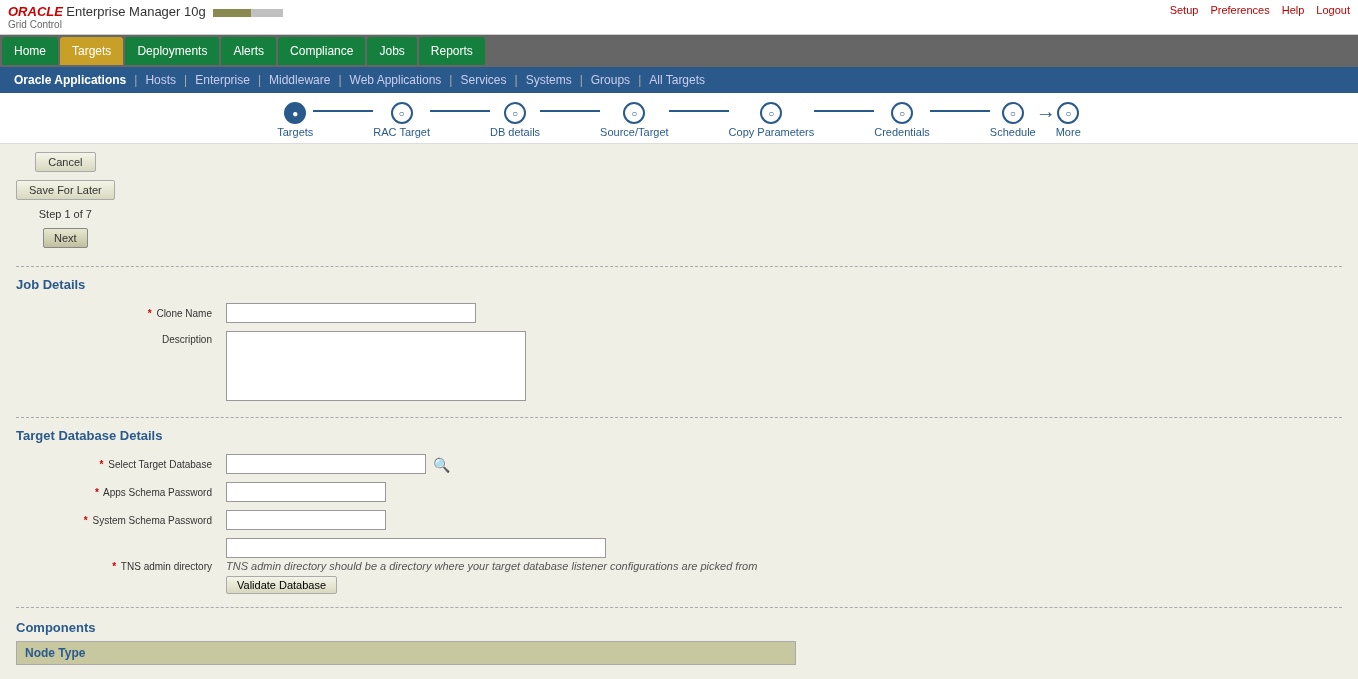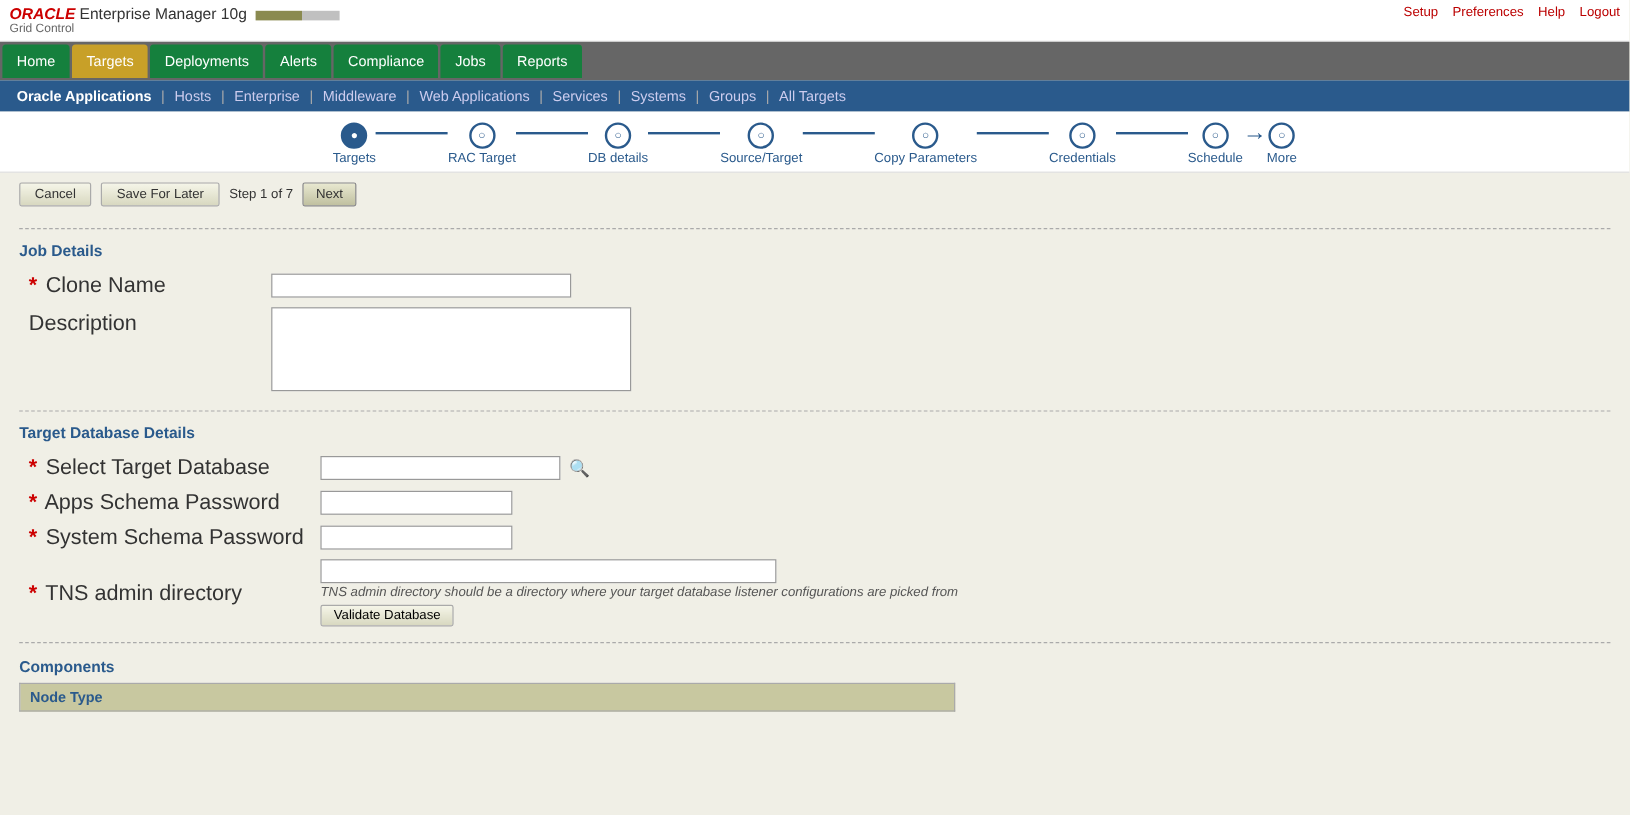--- a/index.html
+++ b/index.html
@@ -26,32 +26,32 @@
     .step-line { width: 60px; height: 2px; background: #2a5a8c; margin-bottom: 18px; }
     .step-arrow { font-size: 20px; color: #2a5a8c; margin-bottom: 18px; line-height: 1; }
 
     
     #page-content { padding: 8px 16px; }
     #page-title { font-size: 16px; color: #2a5a8c; font-weight: bold; margin-bottom: 6px; border-bottom: 1px solid #2a5a8c; padding-bottom: 4px; }
     #required-note { font-size: 11px; color: #c00; margin-bottom: 10px; }
     #required-note span { color: #c00; font-weight: bold; }
 
     
-    #action-bar { display: flex; justify-content: center; align-items: center; gap: 8px; margin-bottom: 10px; }
+    #action-bar { display: flex; justify-content: center; align-items: center; gap: 8px; margin-bottom: 10px; flex-direction: column; }
     .action-btn { background: linear-gradient(to bottom, #f5f5e8, #d8d8c0); border: 1px solid #aaa; padding: 3px 12px; font-size: 11px; cursor: pointer; border-radius: 2px; color: #333; }
     .step-info { font-size: 11px; color: #333; }
     .next-btn { background: linear-gradient(to bottom, #e8e8d0, #c0c0a0); border: 1px solid #888; padding: 3px 10px; font-size: 11px; cursor: pointer; color: #333; border-radius: 2px; }
 
     
     .section-title { font-size: 13px; color: #2a5a8c; font-weight: bold; margin: 10px 0 6px 0; }
 
     
     .form-table { width: 100%; }
     .form-table td { padding: 3px 6px; vertical-align: middle; }
-    .form-label { color: #333; font-size: 18px; white-space: nowrap; }
+    .form-label { text-align: right; color: #333; font-size: 10px; white-space: nowrap; }
     .required-star { color: #c00; font-weight: bold; margin-right: 2px; }
     .form-input { border: 1px solid #999; padding: 2px 4px; font-size: 12px; background: #fff; }
     .search-icon-btn { cursor: pointer; font-size: 14px; margin-left: 4px; vertical-align: middle; }
     textarea.form-input { resize: none; }
 
     
     .dotted-sep { border: none; border-top: 1px dashed #aaa; margin: 8px 0; }
 
     
     #components-section { margin-top: 12px; }

